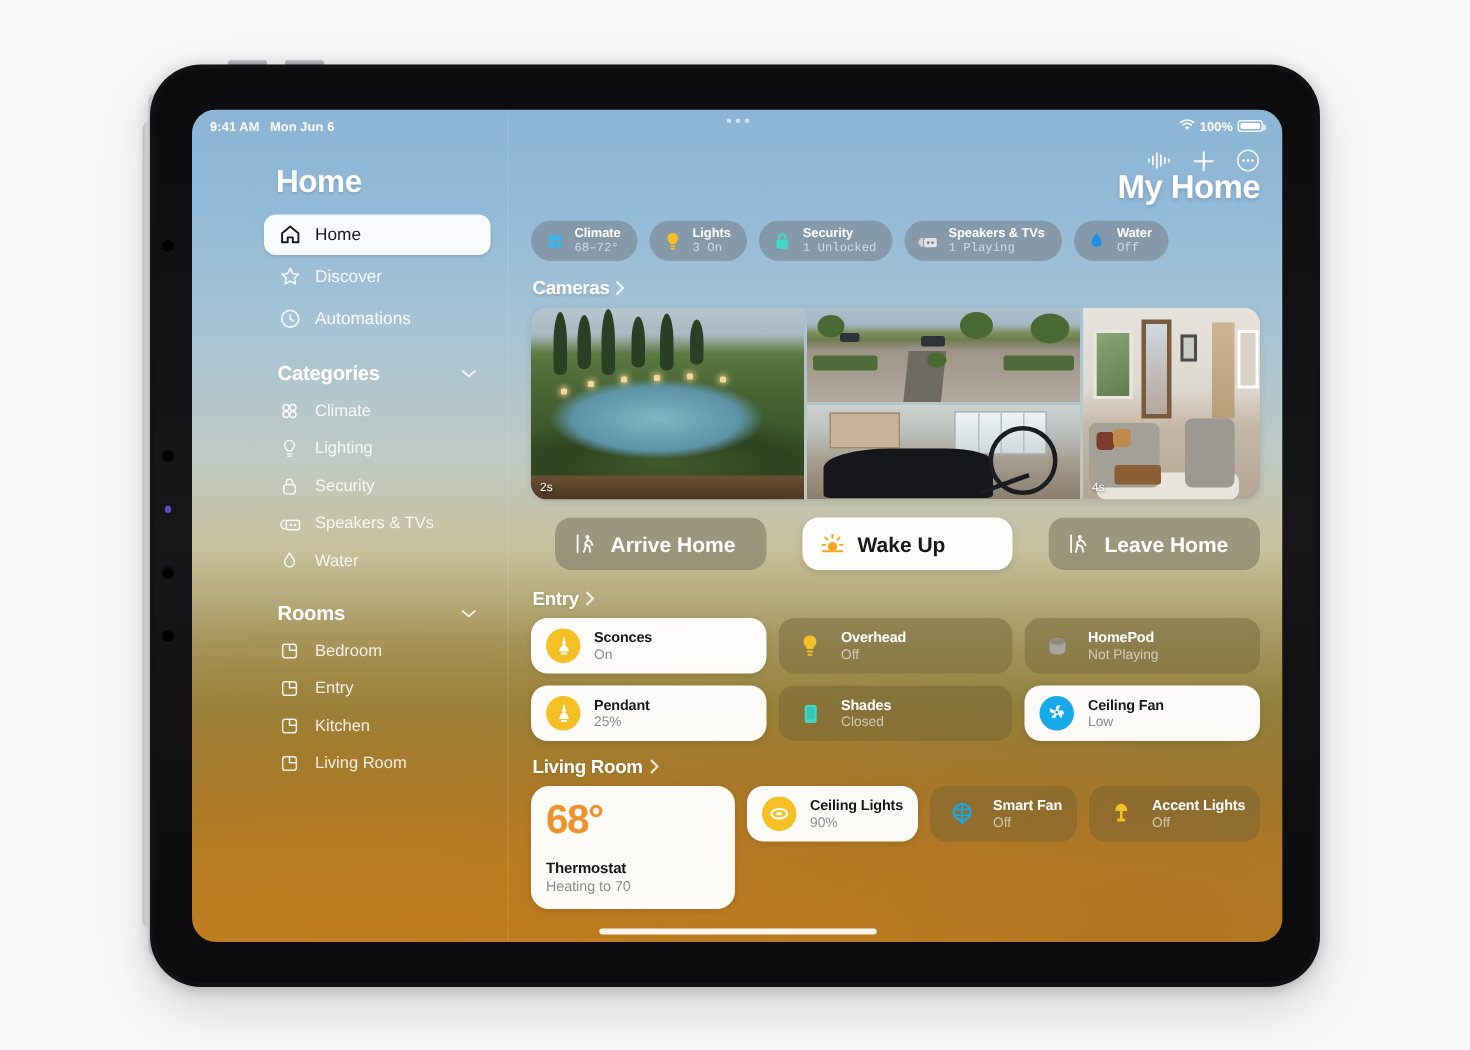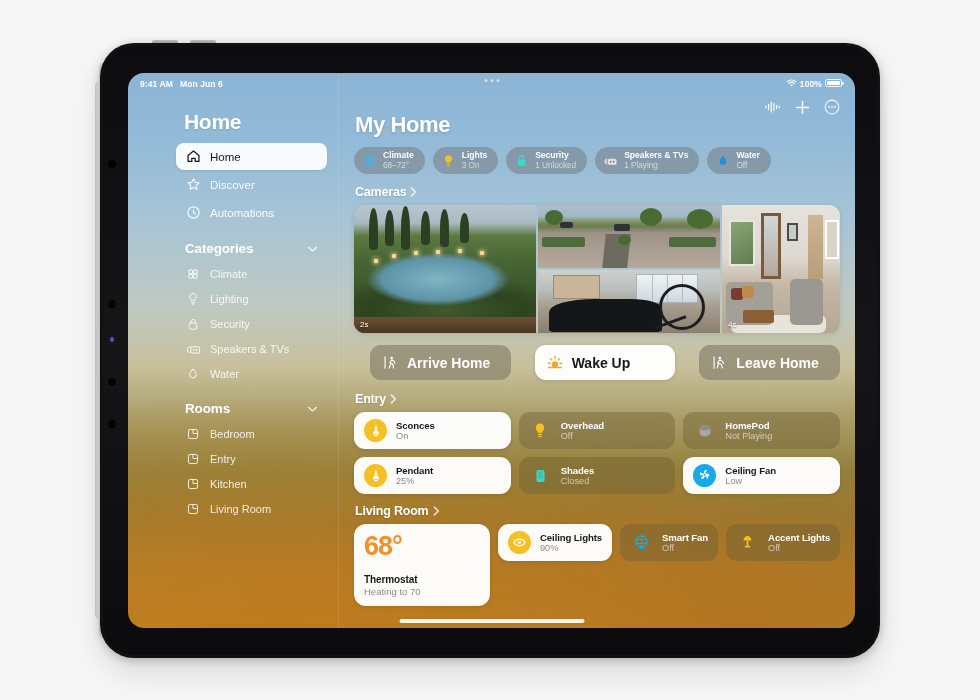--- a/index.html
+++ b/index.html
@@ -88,21 +88,21 @@
   
   .statusbar {
     position: absolute; left: 0; right: 0; top: 0; height: 22px;
     display: flex; align-items: center;
     padding: 0 13px 0 12px;
     font-size: 8.5px; font-weight: bold; color: #fff;
     letter-spacing: .1px; z-index: 30;
     pointer-events: none;
   }
   .sb-left { display: flex; gap: 7px; }
-  .sb-right { margin-left: auto; display: flex; align-items: flex-start; gap: 3px; }
+  .sb-right { margin-left: auto; display: flex; align-items: center; gap: 3px; }
   .batt {
     width: 17px; height: 8px; border: 1px solid rgba(255,255,255,.9);
     border-radius: 2.2px; position: relative; padding: 1px;
   }
   .batt::after {
     content:""; position: absolute; right: -2.6px; top: 2px;
     width: 1.4px; height: 3.5px; background: rgba(255,255,255,.75);
     border-radius: 0 1px 1px 0;
   }
   .batt i { display: block; height: 100%; background: #fff; border-radius: 1px; }
@@ -163,35 +163,36 @@
   .toolbar {
     position: absolute; right: 15px; top: 26px;
     display: flex; align-items: center; gap: 14px; z-index: 12;
   }
   .toolbar .tb { color: #fff; opacity: .96; display: flex; }
 
   .page-title {
     font-size: 22px; font-weight: bold; color: #fff;
     letter-spacing: -.4px; margin: 9px 0 9px 1px;
     text-shadow: 0 1px 3px rgba(0,0,0,.15);
+    text-align: right;
   }
 
   
   .chips { display: flex; gap: 8px; margin-bottom: 11px; }
   .chip {
     display: flex; align-items: center; gap: 6px;
     height: 27px; padding: 0 11px 0 8px;
     border-radius: 14px;
     background: rgba(115,120,126,.52);
     backdrop-filter: blur(8px);
   }
   .chip .cic { width: 15px; height: 15px; flex: 0 0 15px; display: flex; align-items: center; justify-content: center; }
   .chip .ctxt { line-height: 1.12; }
   .chip .ct-t { font-size: 8.6px; font-weight: bold; color: #fff; letter-spacing: -.05px; }
-  .chip .ct-s { font-size: 8.2px; color: rgba(255,255,255,.62); }
+  .chip .ct-s { font-size: 8.2px; color: rgba(255,255,255,.62); font-family: Liberation Mono, monospace; }
 
   
   .sec-head {
     display: flex; align-items: center; gap: 4px;
     font-size: 12.5px; font-weight: bold; color: #fff;
     margin: 0 0 6px 1px; letter-spacing: -.2px;
     text-shadow: 0 1px 2px rgba(0,0,0,.14);
   }
   .sec-head .arrow { opacity: .78; display: flex; }
 

